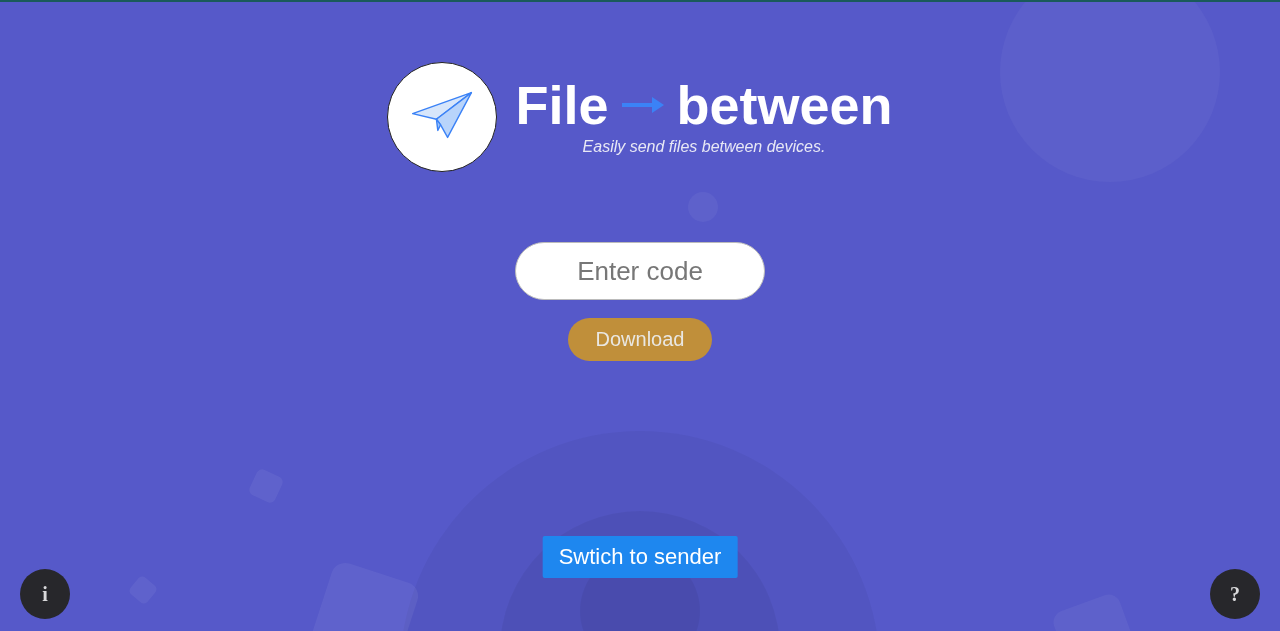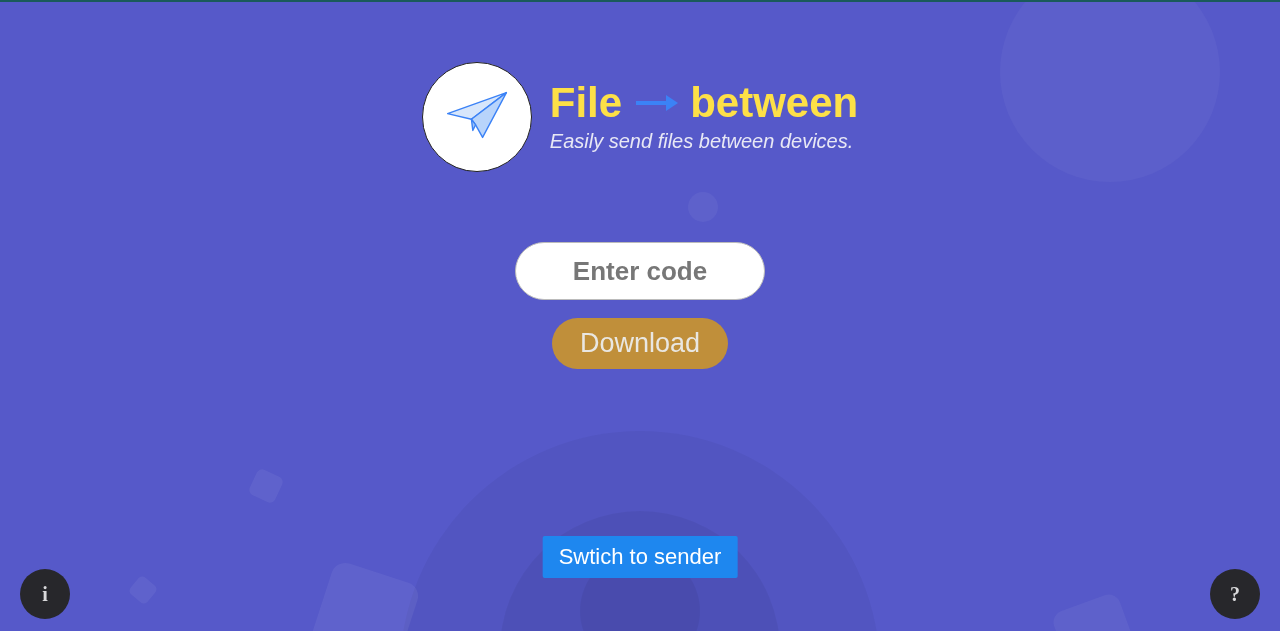--- a/index.html
+++ b/index.html
@@ -129,61 +129,60 @@
     justify-content: center;
   }
   .logo-text-col {
     display: flex;
     flex-direction: column;
   }
   .logo-title {
     display: flex;
     align-items: center;
     gap: 12px;
-    color: #fde047;
-    font-size: 42px;
+    color: #ffffff;
+    font-size: 54px;
     font-weight: 600;
     line-height: 1;
   }
   .logo-arrow {
     display: inline-flex;
     align-items: center;
   }
   .tagline {
     color: #e8e8f5;
     font-style: italic;
-    font-size: 20px;
+    font-size: 16px;
     margin-top: 6px;
-    text-align: left;
+    text-align: center;
   }
 
   .code-input {
     margin-top: 70px;
     width: 250px;
     height: 58px;
     border-radius: 40px;
     border: 1px solid #bbb;
     background: #fff;
     font-size: 26px;
     color: #3b82f6;
     text-align: center;
     outline: none;
-    font-weight: bold;
   }
   .code-input::placeholder {
     color: #777;
   }
 
   .download-btn {
     margin-top: 18px;
     background: #c08f3a;
     color: #e9e7e2;
     border: none;
     border-radius: 40px;
-    font-size: 27px;
+    font-size: 20px;
     padding: 10px 28px;
     cursor: pointer;
   }
 
   .switch-btn {
     position: absolute;
     top: 534px;
     left: 50%;
     transform: translateX(-50%);
     background: #1e87ef;

